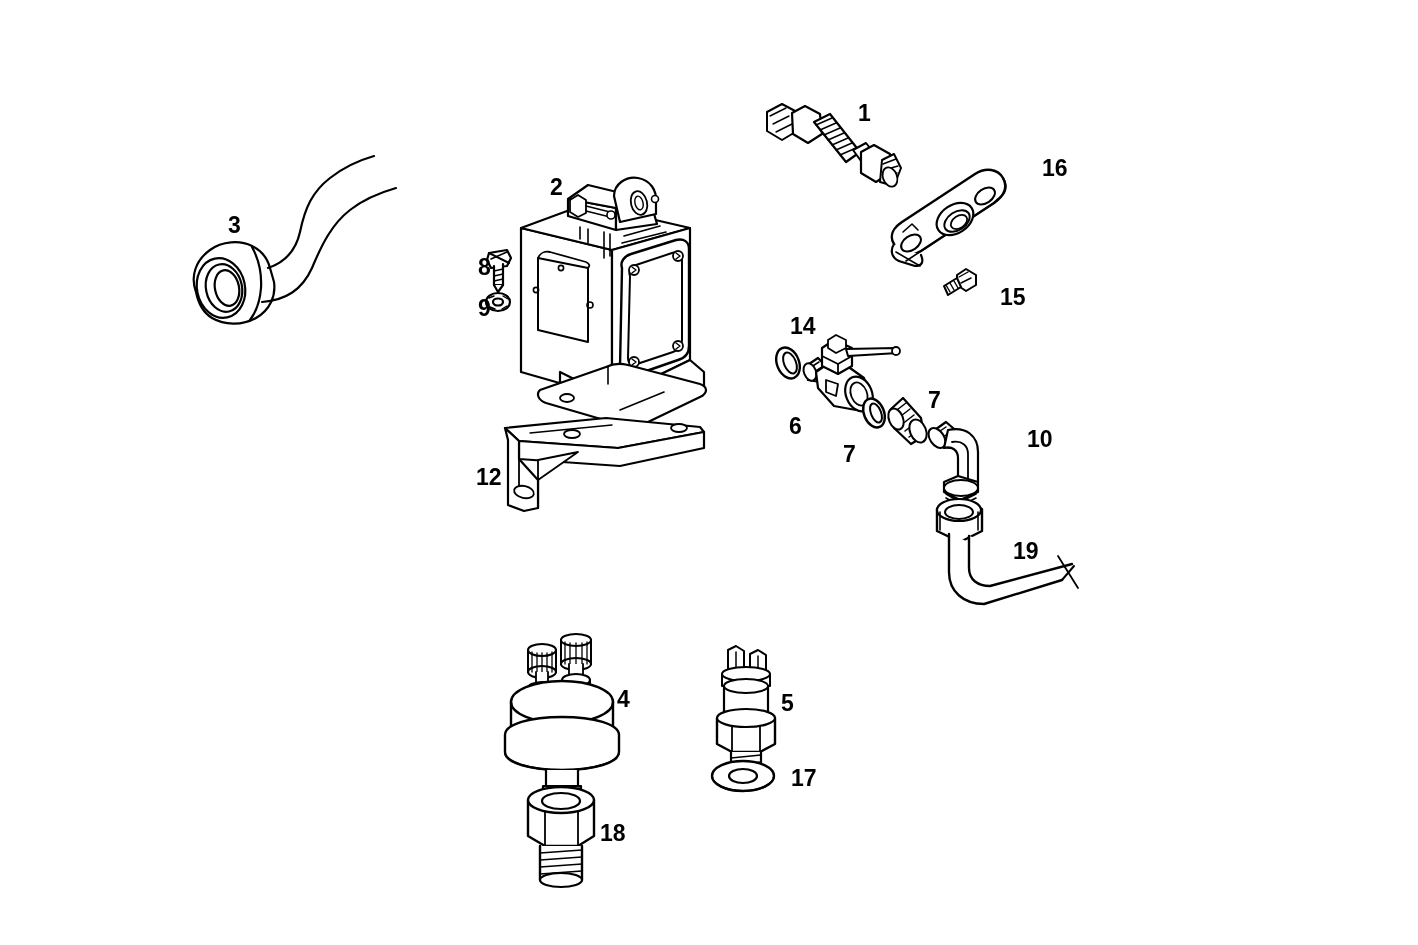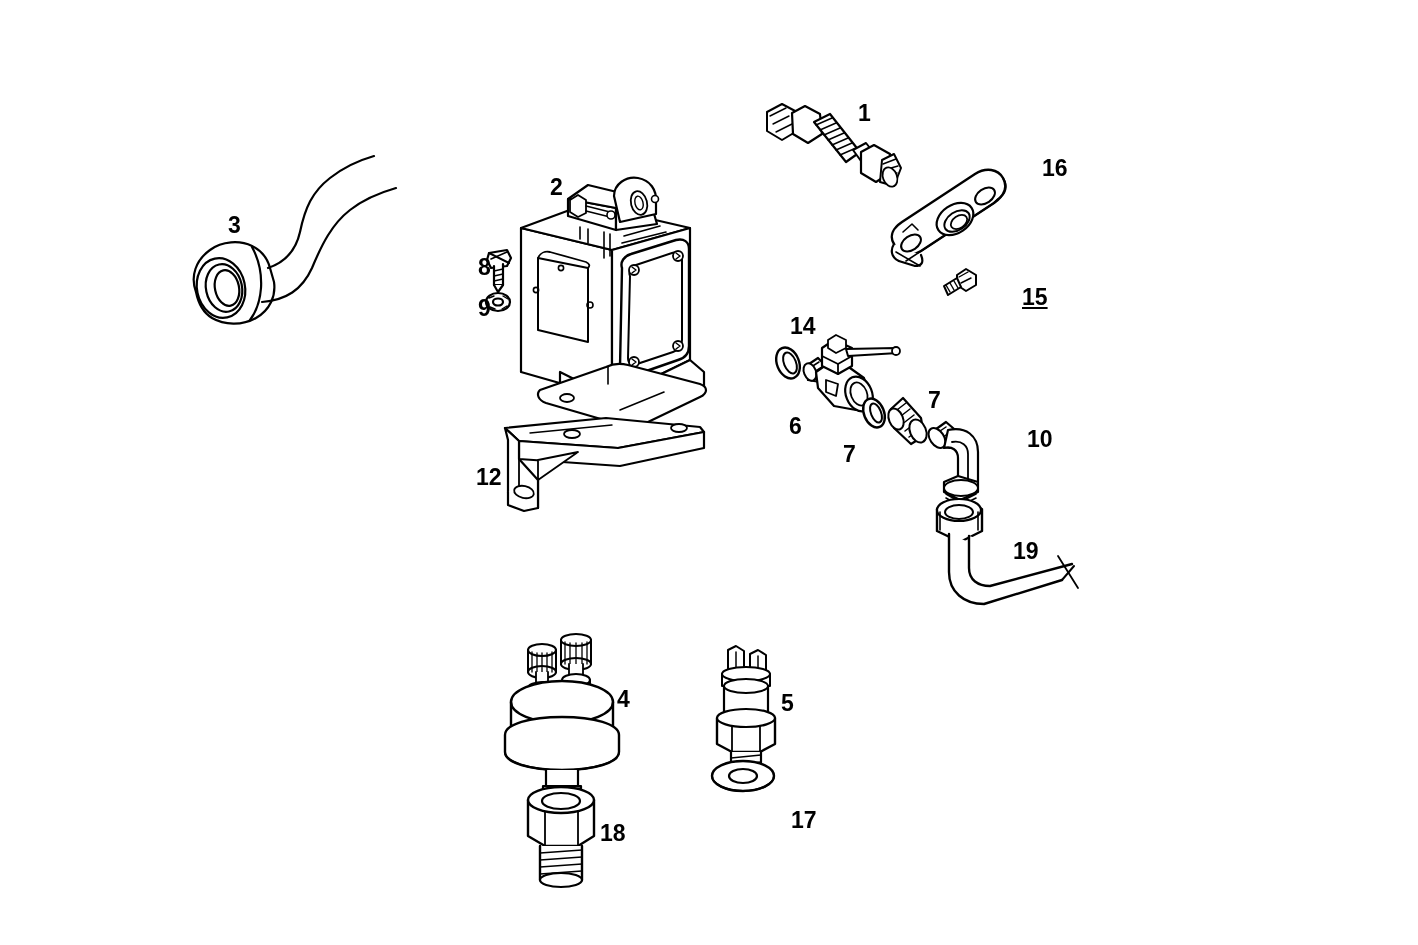--- a/index.html
+++ b/index.html
@@ -409,18 +409,18 @@
   <div class="callout" style="left:781px; top:692px;">5</div>
   <div class="callout" style="left:789px; top:415px;">6</div>
   <div class="callout" style="left:928px; top:389px;">7</div>
   <div class="callout" style="left:478px; top:256px;">8</div>
   <div class="callout" style="left:478px; top:297px;">9</div>
   <div class="callout" style="left:1027px; top:428px;">10</div>
   <div class="callout" style="left:1013px; top:540px;">19</div>
   <div class="callout" style="left:476px; top:466px;">12</div>
   <div class="callout" style="left:790px; top:315px;">14</div>
   <div class="callout" style="left:843px; top:443px;">7</div>
-  <div class="callout" style="left:1022px; top:286px;text-decoration:underline;">15</div>
+  <div class="callout" style="left:1000px; top:286px;">15</div>
   <div class="callout" style="left:1032px; top:157px;margin-left:10px;">16</div>
-  <div class="callout" style="left:791px; top:809px;">17</div>
+  <div class="callout" style="left:791px; top:767px;">17</div>
   <div class="callout" style="left:600px; top:813px;margin-top:9px;">18</div>
 
 </div>
 
 </body></html>

